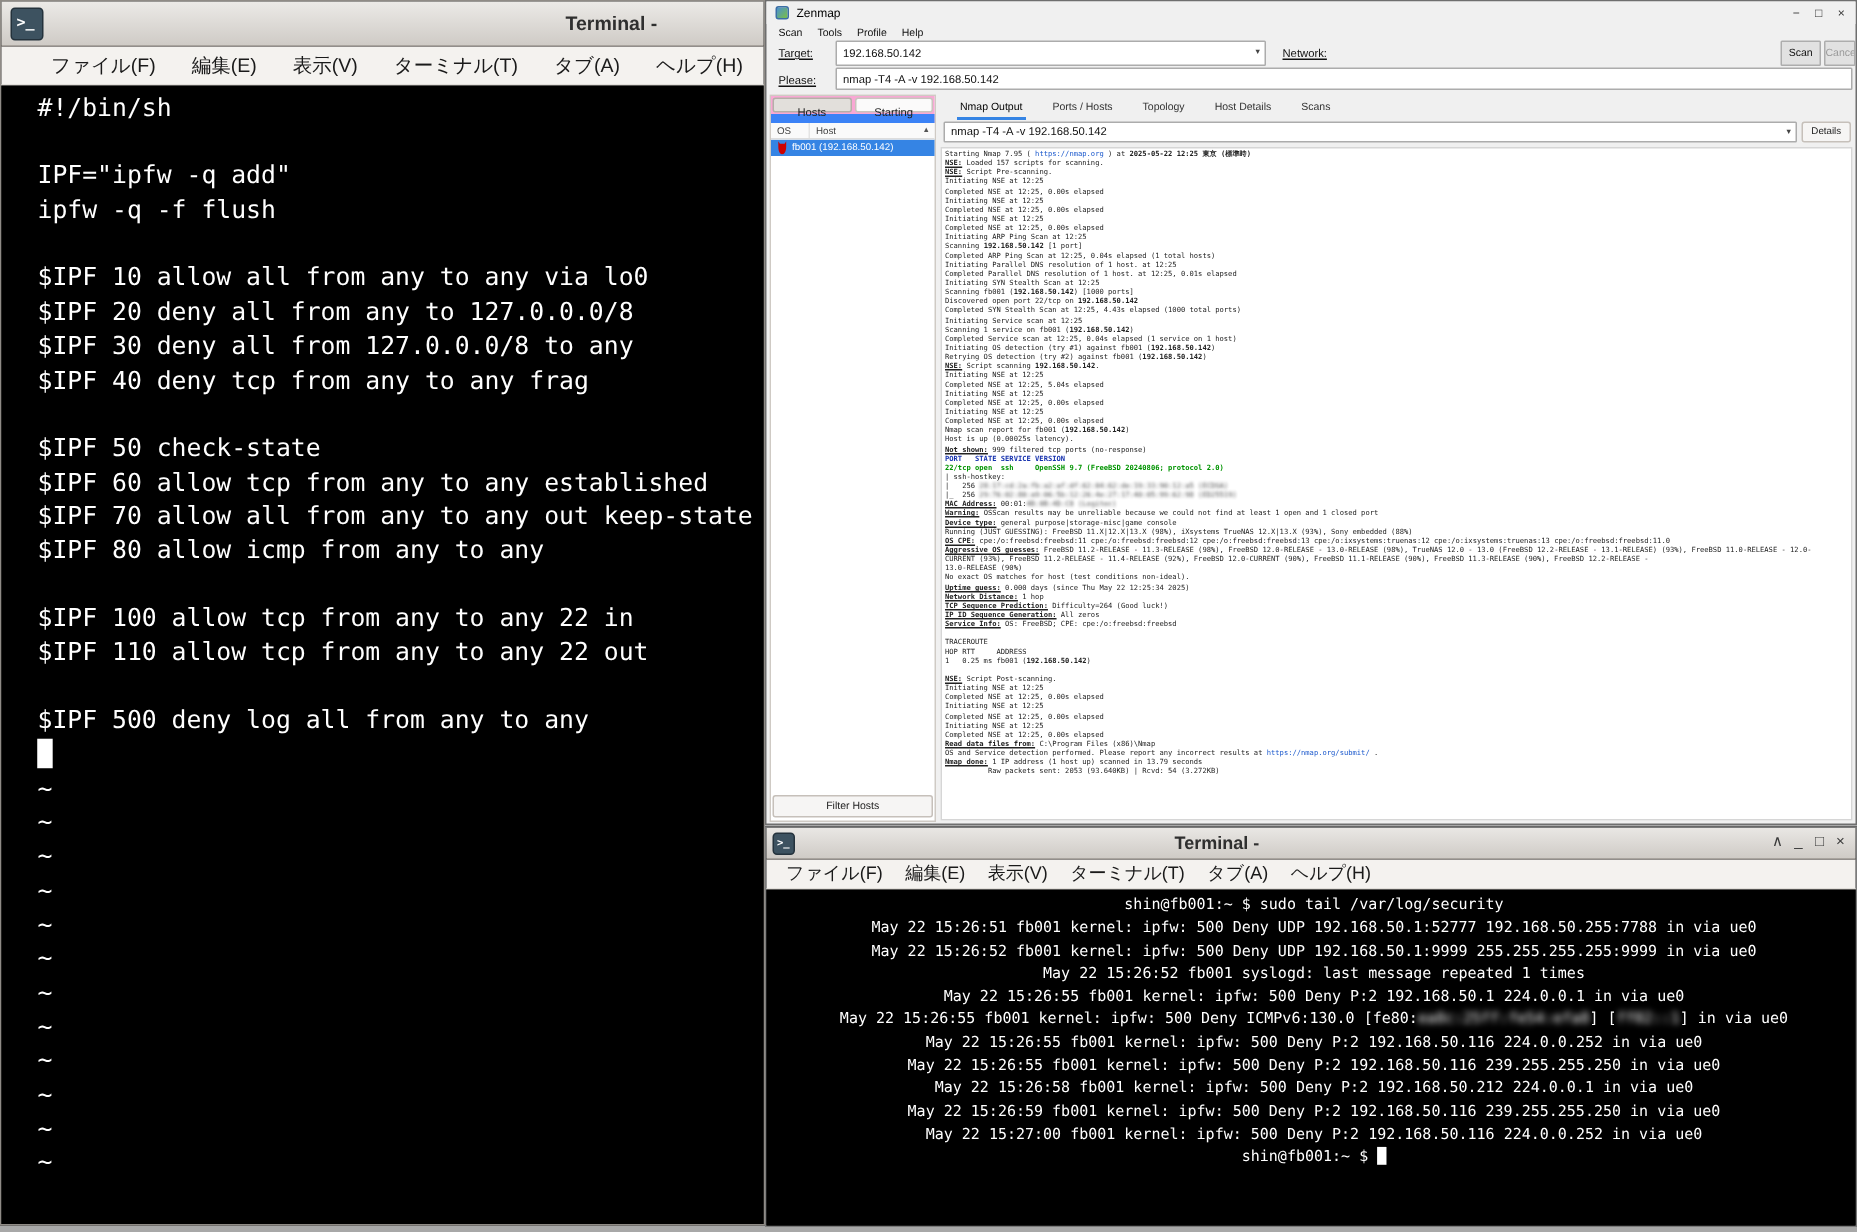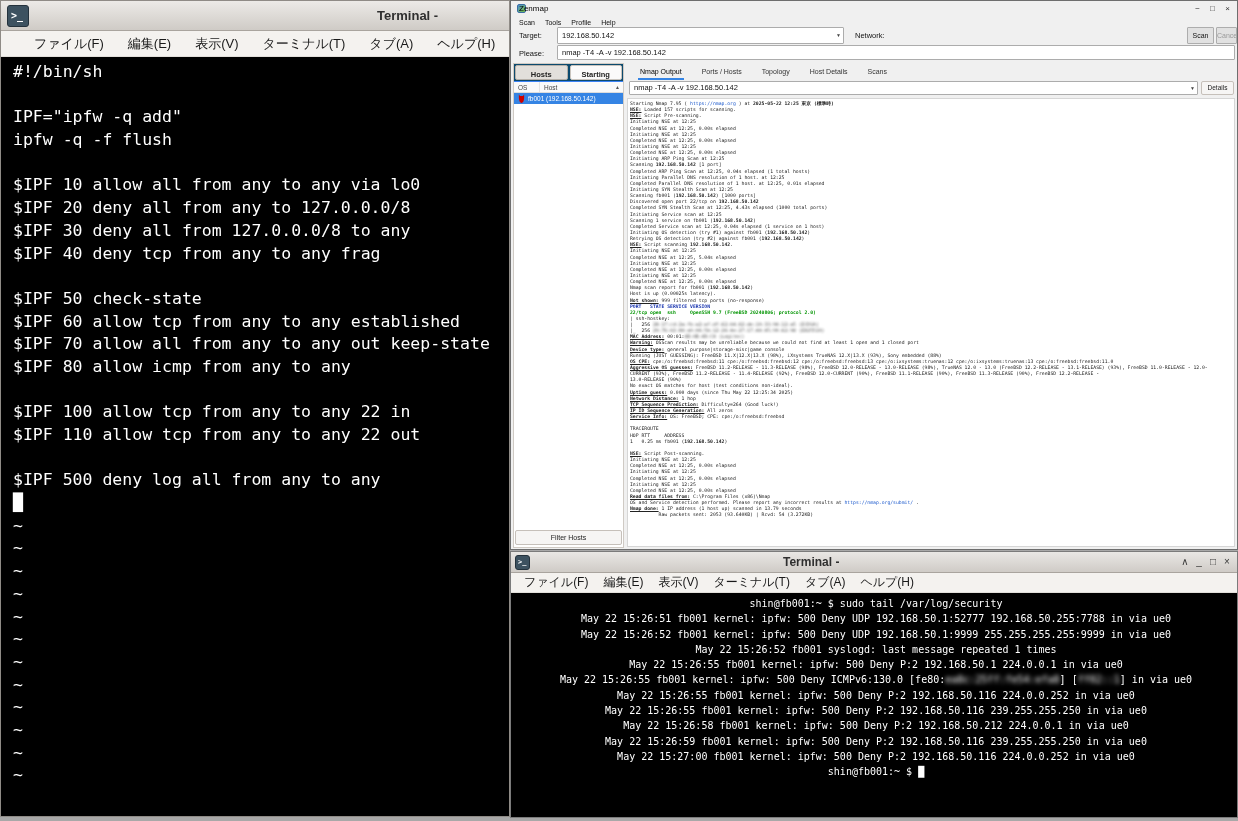--- a/index.html
+++ b/index.html
@@ -10,44 +10,44 @@
   
   #t1{left:0;top:0;width:510px;height:817px;background:#000;border:1px solid #8f8b86;}
   .t1-titlebar{position:relative;height:30px;background:linear-gradient(#eceae7,#cfcbc6);border-bottom:1px solid #a9a49e;}
   .term-icon{position:absolute;background:#3d5260;border:1px solid #24323c;border-radius:3px;color:#fff;
     font-family:"DejaVu Sans Mono",monospace;text-align:left;}
   .t1-titlebar .term-icon{left:6px;top:4px;width:22px;height:22px;font-size:10px;line-height:19px;padding-left:3px;font-weight:bold;}
   .t1-title{position:absolute;left:376px;top:0;line-height:29px;font-weight:bold;font-size:13px;color:#2f2f2f;}
   .t1-menubar{height:26px;background:#f4f2ef;display:flex;gap:24px;padding-left:33px;align-items:center;
     font-size:13px;color:#1a1a1a;border-bottom:1px solid #e2dfda;}
   .t1-menubar>div,.t2-menubar>div{white-space:nowrap;}
-  .t1-body{height:759px;background:#000;color:#fff;padding:4px 0 0 12px;
+  .t1-body{height:759px;background:#000;color:#fff;padding:4px 0 0 24px;
     font-family:"DejaVu Sans Mono",monospace;font-size:16.5px;white-space:pre;overflow:hidden;}
   .t1-body .tline{height:22.7px;line-height:22.7px;}
 
   
   #zen{left:510px;top:0;width:728px;height:550px;background:#f0f0f0;border:1px solid #6e6e6e;}
   .zen-titlebar{position:relative;height:15px;background:#f0f0f0;}
   .zen-appicon{position:absolute;left:6px;top:3px;width:9px;height:9px;border-radius:2px;
     background:linear-gradient(135deg,#4a90d2 0%,#7ac143 100%);border:1px solid #3a6ea5;}
-  .zen-title{position:absolute;left:8px;top:1px;font-size:8px;line-height:14px;color:#000;}
+  .zen-title{position:absolute;left:20px;top:1px;font-size:8px;line-height:14px;color:#000;}
   .zen-winbtns{position:absolute;right:2px;top:0;display:flex;height:15px;}
   .zen-winbtns>div{width:15px;text-align:center;font-size:8px;line-height:15px;color:#333;}
   .zen-menubar{height:12px;display:flex;gap:10px;padding-left:8px;align-items:center;font-size:7px;color:#111;}
   .zen-row{position:absolute;left:0;right:0;}
-  .zen-label{position:absolute;font-size:7.5px;color:#111;}
+  .zen-label{position:absolute;font-size:7.5px;color:#111;text-decoration:underline;}
   .zen-combo{position:absolute;background:#fff;border:1px solid #acacac;border-radius:1px;height:17px;
     font-size:7.5px;line-height:15px;padding:0 10px 0 4px;color:#111;white-space:nowrap;overflow:hidden;}
   .combo-arrow{position:absolute;right:2px;top:0;font-size:5px;line-height:15px;color:#444;}
   .zen-btn{position:absolute;background:#e1e1e1;border:1px solid #adadad;border-radius:1px;height:17px;
     font-size:7px;text-align:center;line-height:15px;color:#111;overflow:hidden;}
   .zen-btn.disabled{color:#9a9a9a;}
   .zen-main{position:absolute;top:61px;left:1px;right:1px;bottom:1px;}
   .zen-left{position:absolute;left:1px;top:1px;width:111px;bottom:0;background:#fff;border:1px solid #cfcac4;}
-  .host-toggle{display:flex;height:18px;background:#0c4a6e;border-bottom:1px solid #3b82f6;font-weight:bold;}
+  .host-toggle{display:flex;height:18px;background:#f9a8d4;border-bottom:6px solid #3b82f6;}
   .host-toggle>div{flex:1;text-align:center;font-size:7.5px;line-height:17px;color:#222;border:1px solid #c9c4be;border-radius:2px;margin:1px;}
   .host-toggle>div.active{background:#e2dfdb;border-color:#b5afa8;}
   .host-toggle>div:not(.active){background:#fbfafa;}
   .host-header{display:flex;height:11px;background:#fafafa;border-bottom:1px solid #ddd;font-size:6.5px;color:#444;position:relative;}
   .host-header .os{width:26px;padding-left:4px;border-right:1px solid #e4e4e4;line-height:11px;}
   .host-header .host{flex:1;padding-left:4px;line-height:11px;}
   .host-header .sort{position:absolute;right:3px;top:2px;font-size:5px;color:#555;}
   .host-row{display:flex;align-items:center;height:11px;background:#3584e4;color:#fff;font-size:6.5px;}
   .host-row svg{margin:0 3px 0 4px;}
   .filter-btn{position:absolute;left:1px;right:1px;bottom:2px;height:15px;background:#f6f5f4;border:1px solid #c6c0ba;

